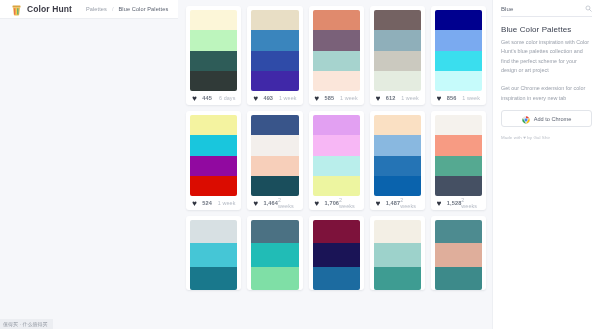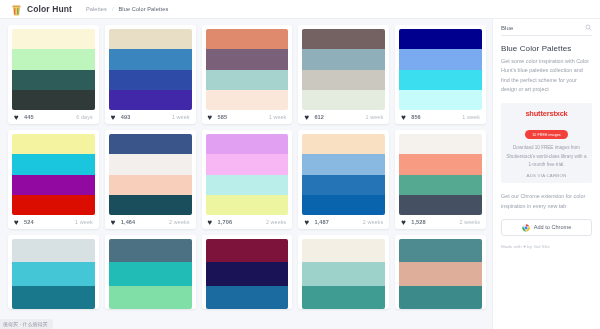--- a/index.html
+++ b/index.html
@@ -13,21 +13,21 @@
     background: #f7f8fb;
     font-family: "Liberation Sans", sans-serif;
     -webkit-font-smoothing: antialiased;
   }
   .app {
     position: relative;
     width: 600px;
     height: 329px;
     background: #f6f7fa;
     display: flex;
-    flex-direction: column;
+    flex-direction: row;
   }
 
   
   .header {
     height: 19px;
     min-height: 19px;
     background: #ffffff;
     display: flex;
     align-items: center;
     padding: 0 10px;
@@ -499,26 +499,20 @@
           <svg width="7" height="7" viewBox="0 0 16 16" fill="none" stroke="#b4bac4" stroke-width="1.6">
             <circle cx="6.8" cy="6.8" r="4.6"></circle>
             <line x1="10.2" y1="10.2" x2="14.4" y2="14.4" stroke-linecap="round"></line>
           </svg>
         </span>
       </div>
 
       <div class="side-title">Blue Color Palettes</div>
       <div class="side-desc">Get some color inspiration with Color Hunt's blue palettes collection and find the perfect scheme for your design or art project</div>
 
-      <div class="ad">
-        <div class="ad-logo">shutterstxck</div>
-        <div class="ad-cta">10 FREE images</div>
-        <div class="ad-text">Download 10 FREE images from Shutterstock's world-class library with a 1-month free trial.</div>
-        <div class="ad-by">ADS VIA CARBON</div>
-      </div>
 
       <div class="ext-text">Get our Chrome extension for color inspiration in every new tab</div>
 
       <div class="chrome-btn">
         <span>
           <svg width="8" height="8" viewBox="0 0 24 24">
             <circle cx="12" cy="12" r="11" fill="#e8e8e8"></circle>
             <path d="M12 1 A11 11 0 0 1 21.5 6.6 L12 6.6 Z" fill="#ea4335"></path>
             <path d="M21.5 6.6 A11 11 0 0 1 12 23 L16.7 14.8 Z" fill="#fbbc05"></path>
             <path d="M12 23 A11 11 0 0 1 2.5 6.6 L7.3 14.8 Z" fill="#34a853"></path>

